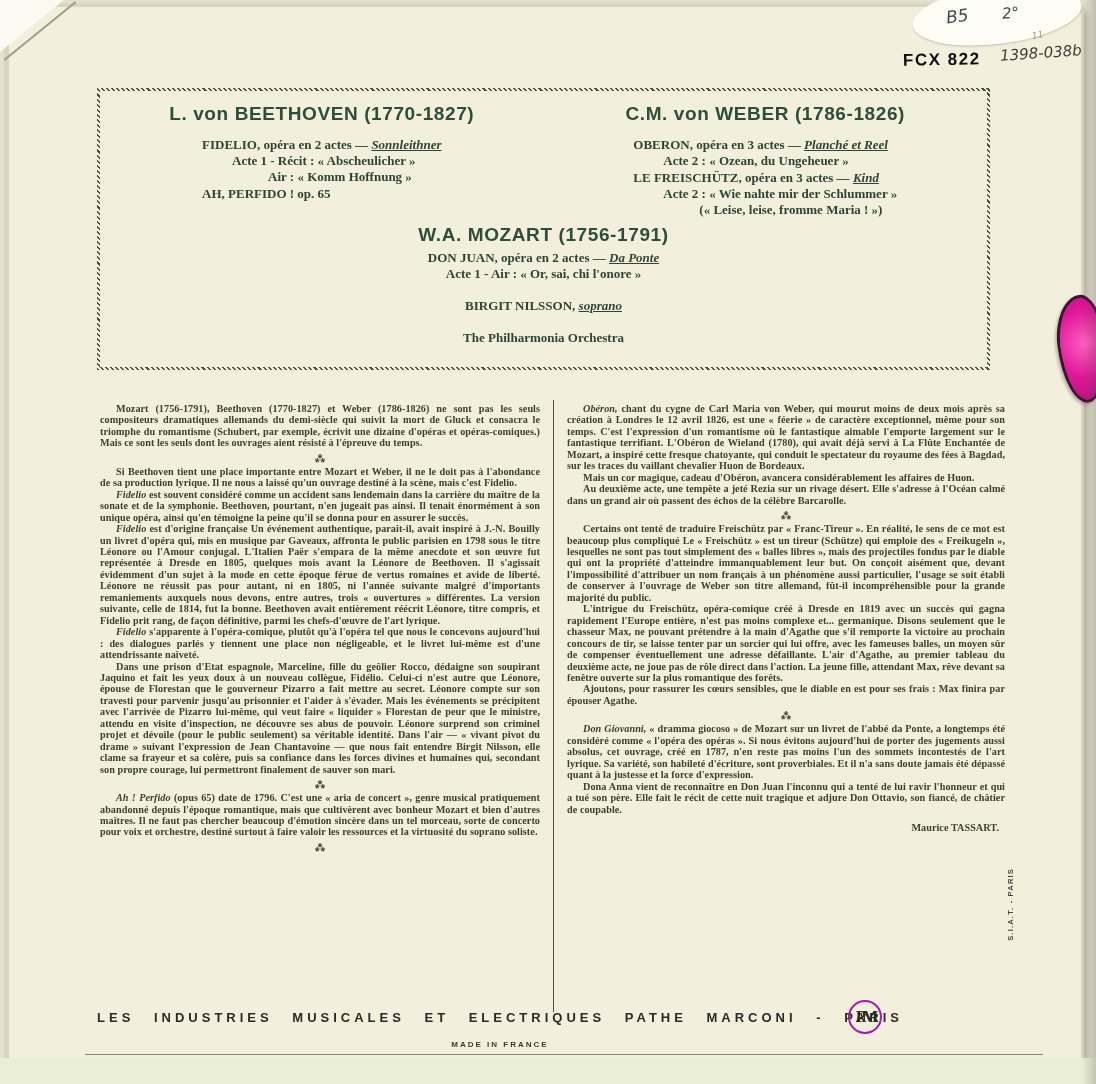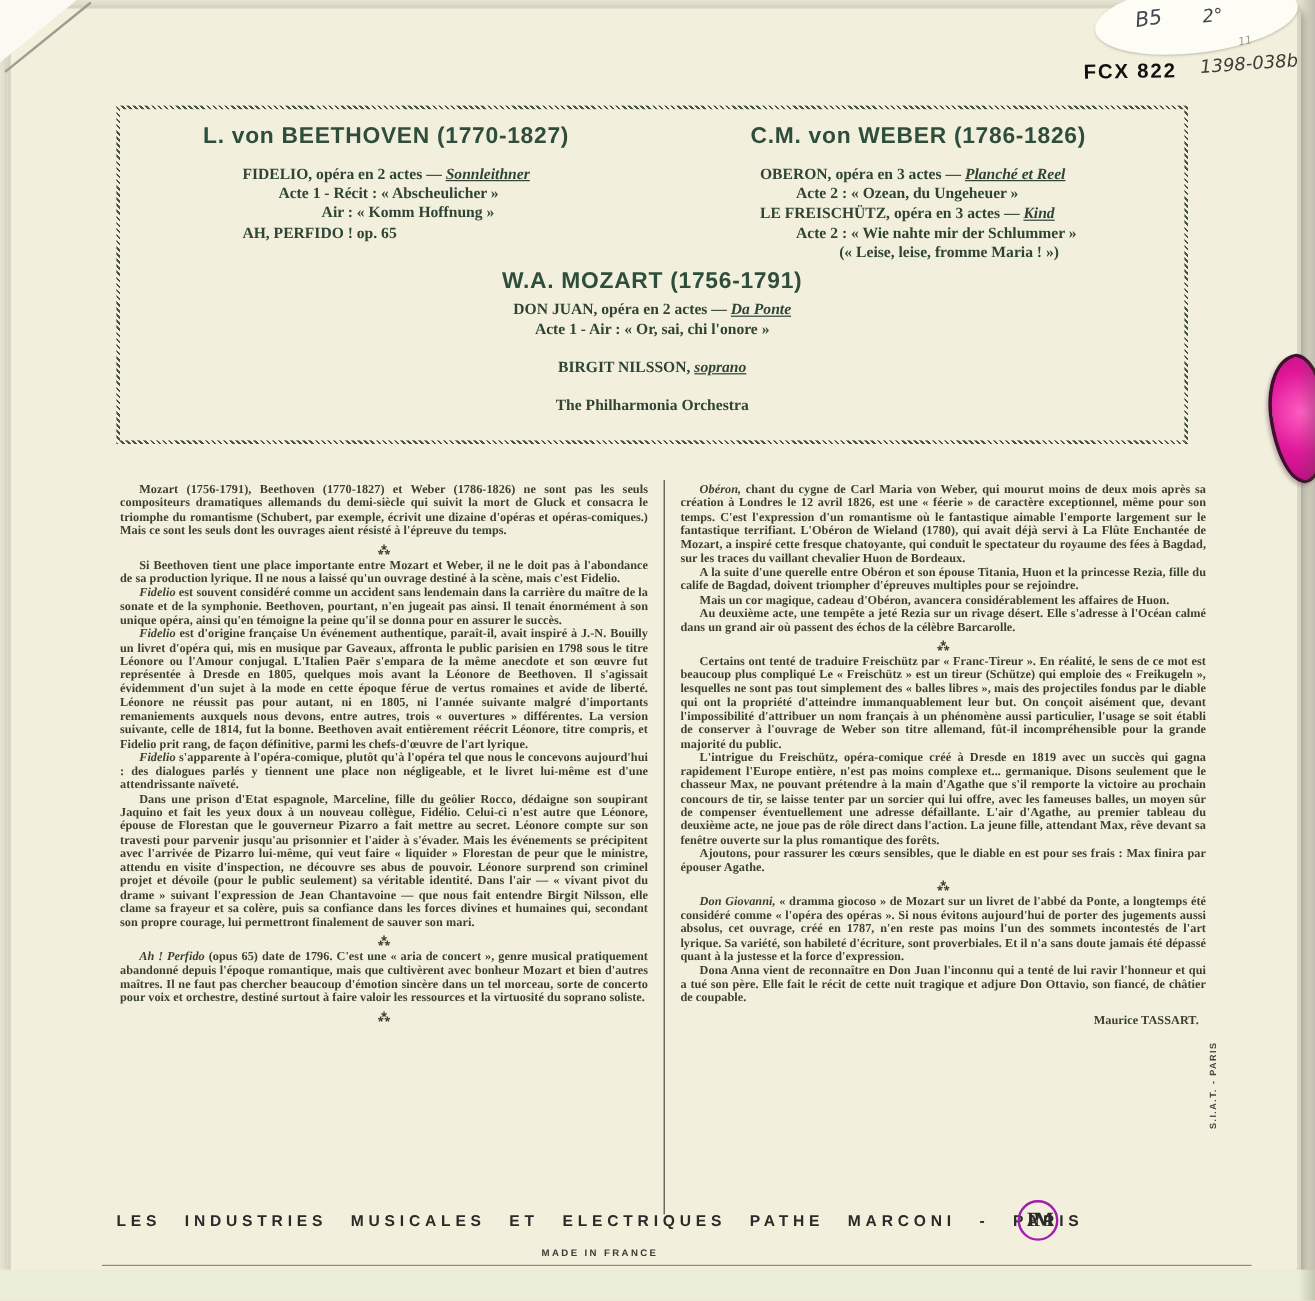--- a/index.html
+++ b/index.html
@@ -190,21 +190,20 @@
     <p><em>Fidelio</em> est d'origine française Un événement authentique, paraît-il, avait inspiré à J.-N. Bouilly un livret d'opéra qui, mis en musique par Gaveaux, affronta le public parisien en 1798 sous le titre Léonore ou l'Amour conjugal. L'Italien Paër s'empara de la même anecdote et son œuvre fut représentée à Dresde en 1805, quelques mois avant la Léonore de Beethoven. Il s'agissait évidemment d'un sujet à la mode en cette époque férue de vertus romaines et avide de liberté. Léonore ne réussit pas pour autant, ni en 1805, ni l'année suivante malgré d'importants remaniements auxquels nous devons, entre autres, trois « ouvertures » différentes. La version suivante, celle de 1814, fut la bonne. Beethoven avait entièrement réécrit Léonore, titre compris, et Fidelio prit rang, de façon définitive, parmi les chefs-d'œuvre de l'art lyrique.</p>
     <p><em>Fidelio</em> s'apparente à l'opéra-comique, plutôt qu'à l'opéra tel que nous le concevons aujourd'hui : des dialogues parlés y tiennent une place non négligeable, et le livret lui-même est d'une attendrissante naïveté.</p>
     <p>Dans une prison d'Etat espagnole, Marceline, fille du geôlier Rocco, dédaigne son soupirant Jaquino et fait les yeux doux à un nouveau collègue, Fidélio. Celui-ci n'est autre que Léonore, épouse de Florestan que le gouverneur Pizarro a fait mettre au secret. Léonore compte sur son travesti pour parvenir jusqu'au prisonnier et l'aider à s'évader. Mais les événements se précipitent avec l'arrivée de Pizarro lui-même, qui veut faire « liquider » Florestan de peur que le ministre, attendu en visite d'inspection, ne découvre ses abus de pouvoir. Léonore surprend son criminel projet et dévoile (pour le public seulement) sa véritable identité. Dans l'air — « vivant pivot du drame » suivant l'expression de Jean Chantavoine — que nous fait entendre Birgit Nilsson, elle clame sa frayeur et sa colère, puis sa confiance dans les forces divines et humaines qui, secondant son propre courage, lui permettront finalement de sauver son mari.</p>
     <div class="sep">⁂</div>
     <p><em>Ah ! Perfido</em> (opus 65) date de 1796. C'est une « aria de concert », genre musical pratiquement abandonné depuis l'époque romantique, mais que cultivèrent avec bonheur Mozart et bien d'autres maîtres. Il ne faut pas chercher beaucoup d'émotion sincère dans un tel morceau, sorte de concerto pour voix et orchestre, destiné surtout à faire valoir les ressources et la virtuosité du soprano soliste.</p>
     <div class="sep">⁂</div>
   </div>
 <div class="col-divider"></div>
 <div class="notes-col col-right" id="notes-right">
     <p><em>Obéron,</em> chant du cygne de Carl Maria von Weber, qui mourut moins de deux mois après sa création à Londres le 12 avril 1826, est une « féerie » de caractère exceptionnel, même pour son temps. C'est l'expression d'un romantisme où le fantastique aimable l'emporte largement sur le fantastique terrifiant. L'Obéron de Wieland (1780), qui avait déjà servi à La Flûte Enchantée de Mozart, a inspiré cette fresque chatoyante, qui conduit le spectateur du royaume des fées à Bagdad, sur les traces du vaillant chevalier Huon de Bordeaux.</p>
-    <p>A la suite d'une querelle entre Obéron et son épouse Titania, Huon et la princesse Rezia, fille du calife de Bagdad, doivent triompher d'épreuves multiples pour se rejoindre.</p>
     <p>Mais un cor magique, cadeau d'Obéron, avancera considérablement les affaires de Huon.</p>
     <p>Au deuxième acte, une tempête a jeté Rezia sur un rivage désert. Elle s'adresse à l'Océan calmé dans un grand air où passent des échos de la célèbre Barcarolle.</p>
     <div class="sep">⁂</div>
     <p>Certains ont tenté de traduire Freischütz par « Franc-Tireur ». En réalité, le sens de ce mot est beaucoup plus compliqué Le « Freischütz » est un tireur (Schütze) qui emploie des « Freikugeln », lesquelles ne sont pas tout simplement des « balles libres », mais des projectiles fondus par le diable qui ont la propriété d'atteindre immanquablement leur but. On conçoit aisément que, devant l'impossibilité d'attribuer un nom français à un phénomène aussi particulier, l'usage se soit établi de conserver à l'ouvrage de Weber son titre allemand, fût-il incompréhensible pour la grande majorité du public.</p>
     <p>L'intrigue du Freischütz, opéra-comique créé à Dresde en 1819 avec un succès qui gagna rapidement l'Europe entière, n'est pas moins complexe et... germanique. Disons seulement que le chasseur Max, ne pouvant prétendre à la main d'Agathe que s'il remporte la victoire au prochain concours de tir, se laisse tenter par un sorcier qui lui offre, avec les fameuses balles, un moyen sûr de compenser éventuellement une adresse défaillante. L'air d'Agathe, au premier tableau du deuxième acte, ne joue pas de rôle direct dans l'action. La jeune fille, attendant Max, rêve devant sa fenêtre ouverte sur la plus romantique des forêts.</p>
     <p>Ajoutons, pour rassurer les cœurs sensibles, que le diable en est pour ses frais : Max finira par épouser Agathe.</p>
     <div class="sep">⁂</div>
     <p><em>Don Giovanni,</em> « dramma giocoso » de Mozart sur un livret de l'abbé da Ponte, a longtemps été considéré comme « l'opéra des opéras ». Si nous évitons aujourd'hui de porter des jugements aussi absolus, cet ouvrage, créé en 1787, n'en reste pas moins l'un des sommets incontestés de l'art lyrique. Sa variété, son habileté d'écriture, sont proverbiales. Et il n'a sans doute jamais été dépassé quant à la justesse et la force d'expression.</p>
     <p>Dona Anna vient de reconnaître en Don Juan l'inconnu qui a tenté de lui ravir l'honneur et qui a tué son père. Elle fait le récit de cette nuit tragique et adjure Don Ottavio, son fiancé, de châtier de coupable.</p>
     <div class="signature">Maurice TASSART.</div>

